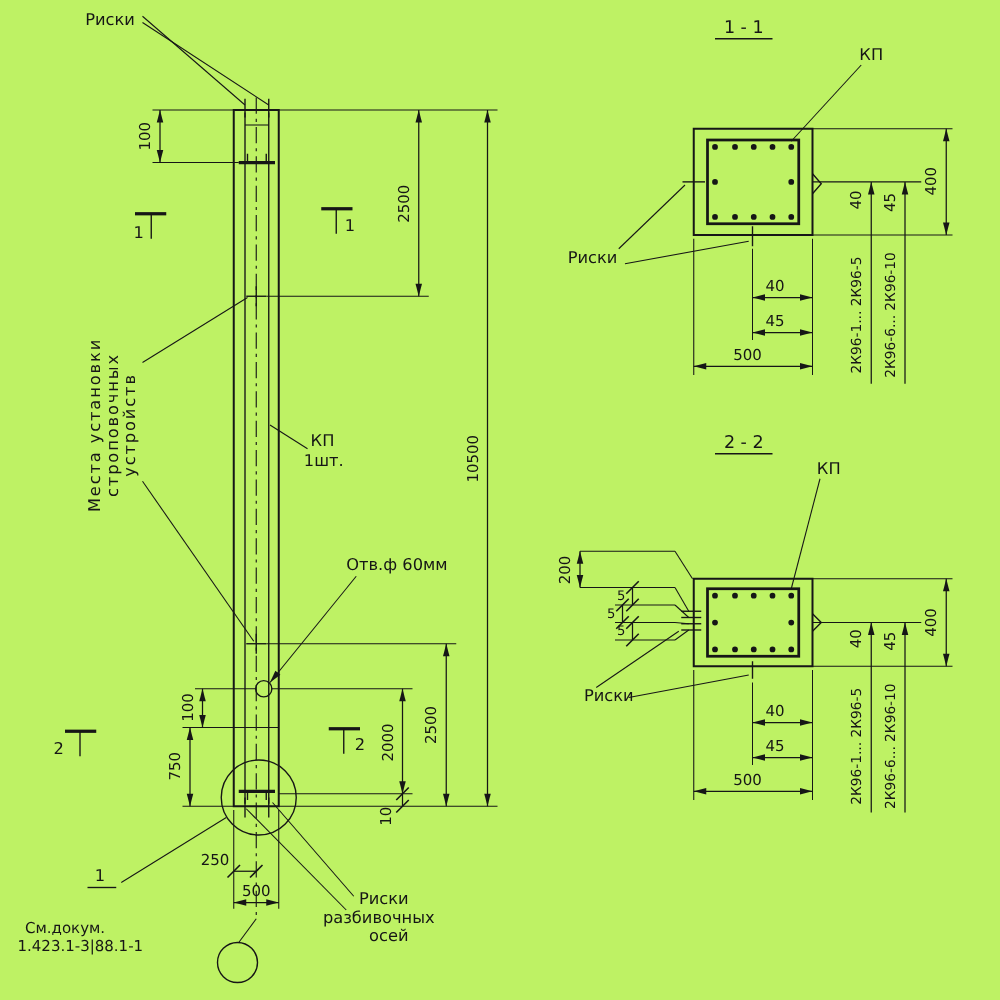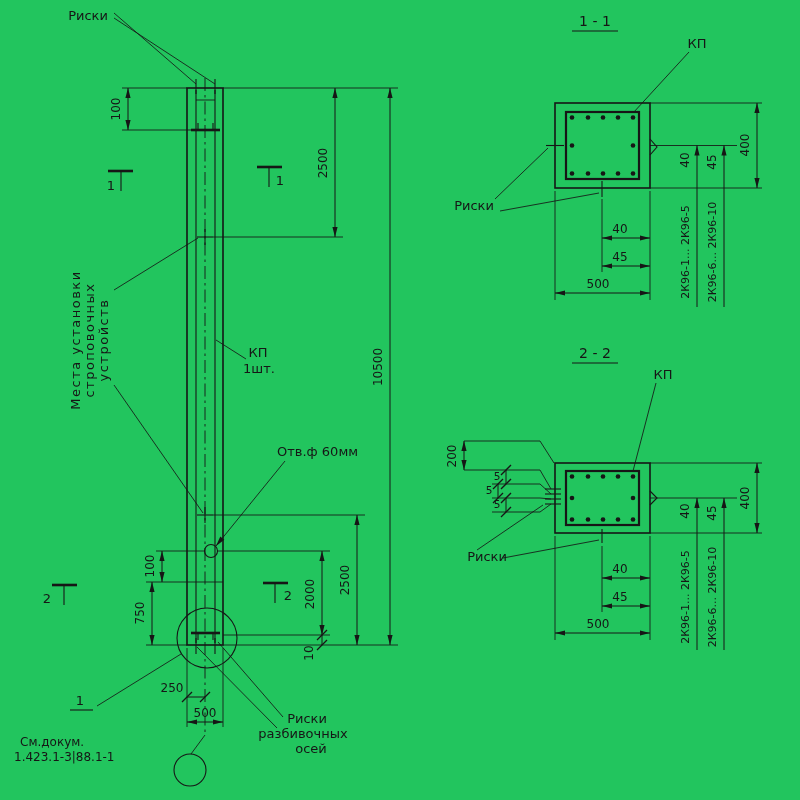--- a/index.html
+++ b/index.html
@@ -1,16 +1,16 @@
 <!DOCTYPE html>
 <html><head>
 <meta charset="utf-8">
 <style>
   html,body{margin:0;padding:0;background:#f4f4f2;}
-  #sheet{width:800px;height:800px;background:#22c55e;position:relative;margin:0;}
+  #sheet{width:800px;height:800px;background:#bef264;position:relative;margin:0;}
   svg{display:block;}
   text{font-family:"DejaVu Sans","Liberation Sans",sans-serif;fill:#161616;}
   .t10{font-size:10.5px;}
   .t11{font-size:11px;}
   .t12{font-size:12px;}
   .t13{font-size:13px;}
   .t14{font-size:14px;}
   .sp{letter-spacing:1.5px;}
   .ln{stroke:#161616;stroke-width:1.1;fill:none;}
   .ln2{stroke:#161616;stroke-width:1.6;fill:none;}

